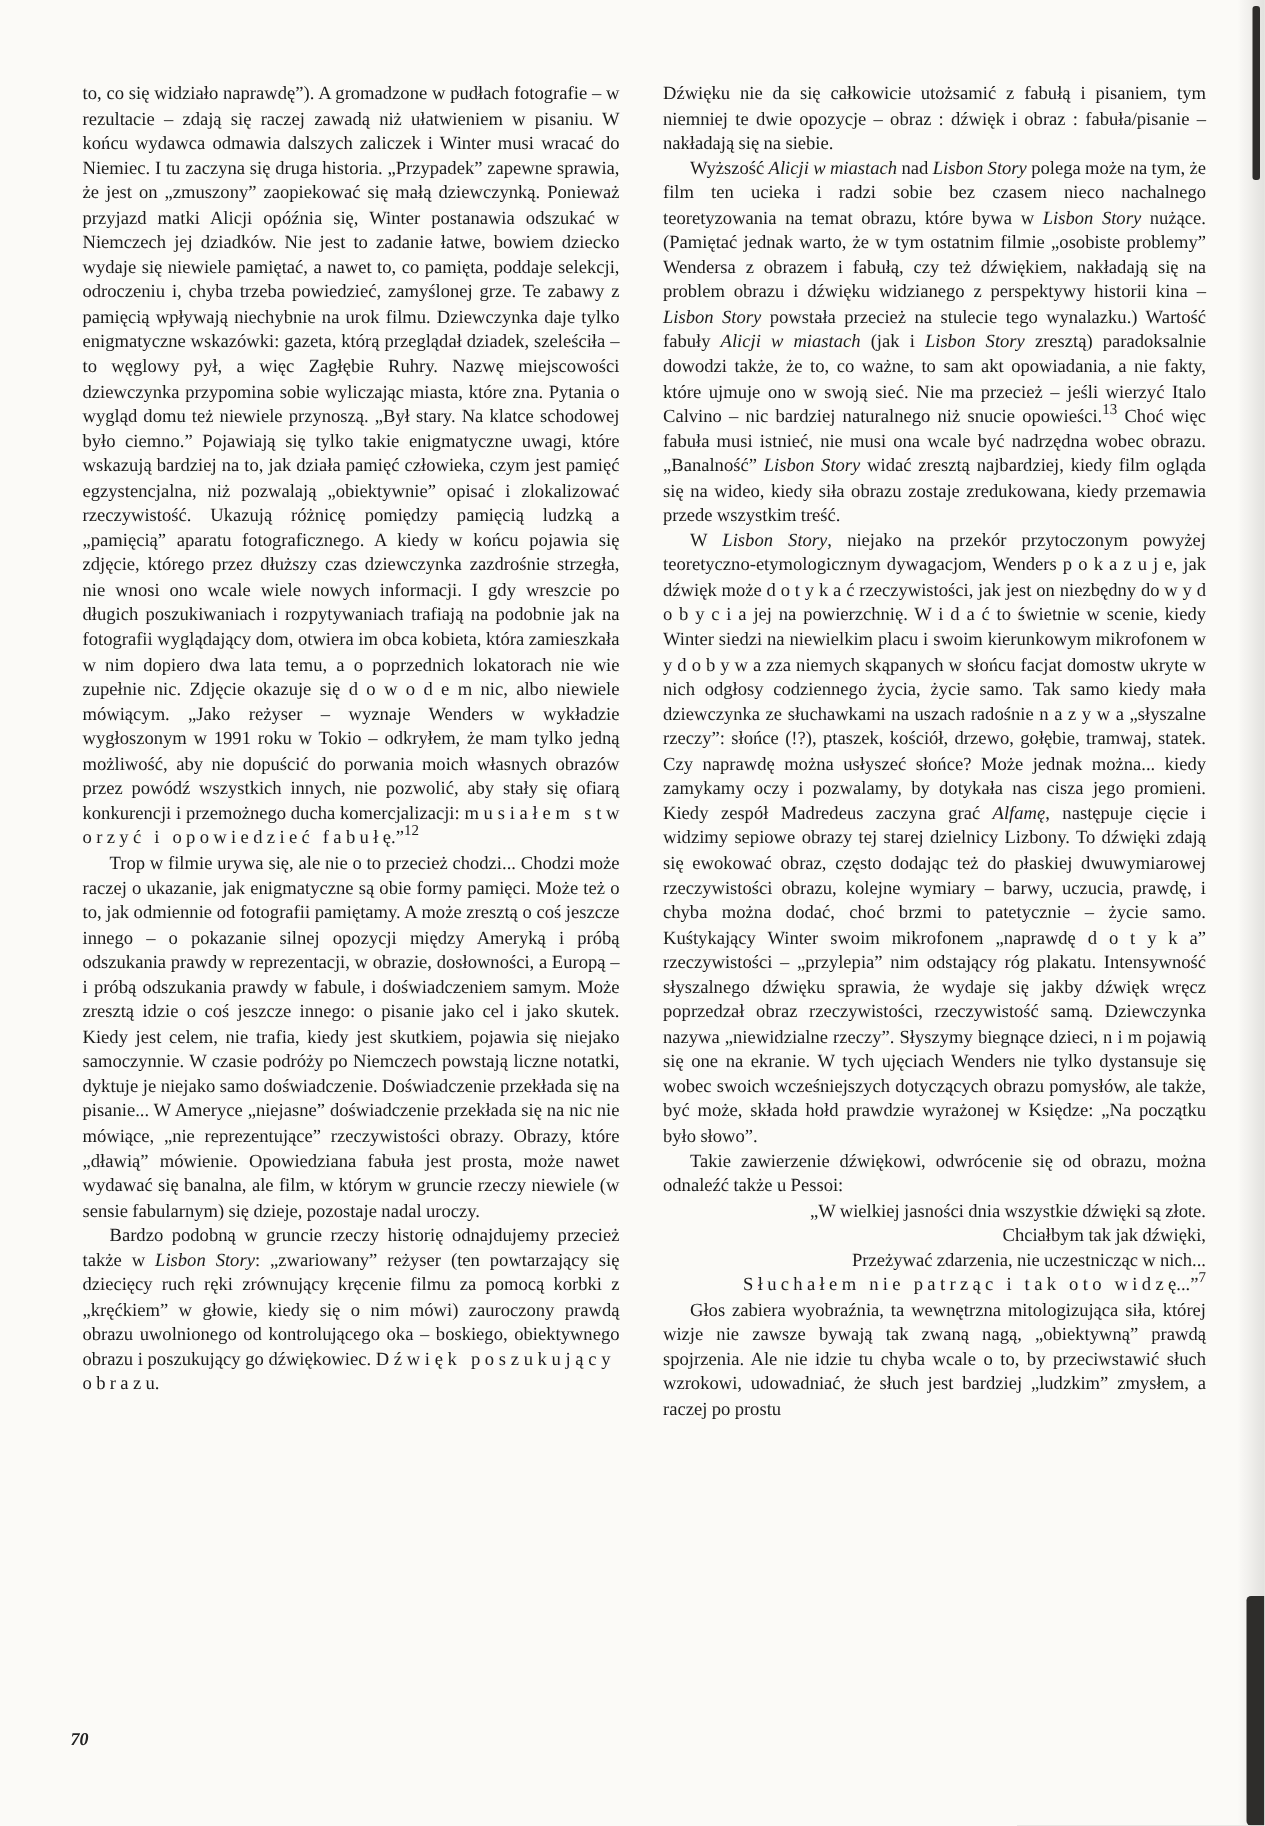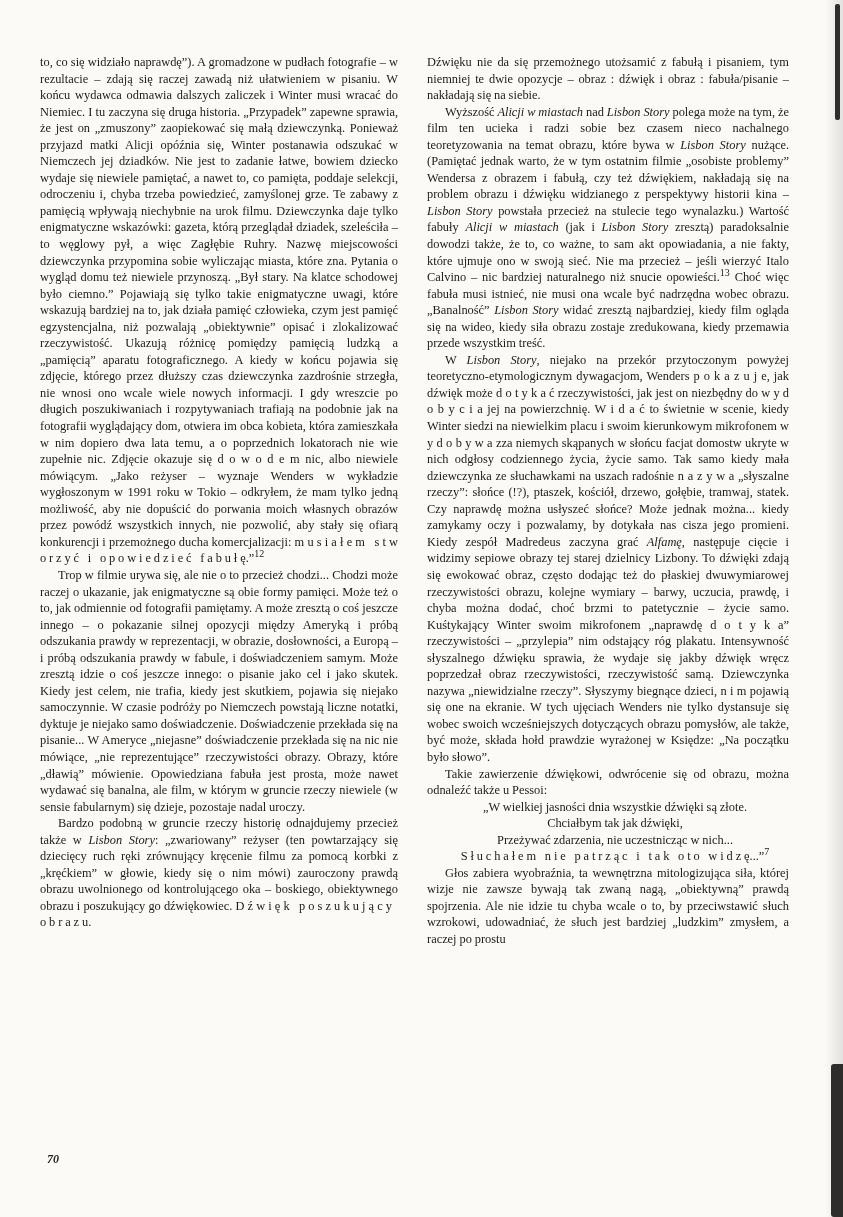--- a/index.html
+++ b/index.html
@@ -19,30 +19,31 @@
   }
   .col {
     position: absolute;
     top: 54px;
     font-size: 12.4px;
     line-height: 16.55px;
     text-align: justify;
     hyphens: auto;
     -webkit-hyphens: auto;
     word-spacing: -0.2px;
+    margin-left: 15px;
   }
   .col-left  { left: 40px;  width: 358px; }
   .col-right { left: 427px; width: 362px; }
   .para {
     margin: 0;
     padding: 0;
   }
   .para.indent { text-indent: 18px; }
   .para.quote {
-    text-align: center;
+    text-align: right;
     padding-left: 14px;
     text-indent: 0;
   }
   .para i { }
   sup {
     font-size: 10px;
     line-height: 0;
     vertical-align: super;
   }
   .page-number {
@@ -86,21 +87,21 @@
 
 <div class="page">
 
   <div class="col col-left">
     <p class="para">to, co się widziało naprawdę”). A gromadzone w pudłach fotografie – w rezultacie – zdają się raczej zawadą niż ułatwieniem w pisaniu. W końcu wydawca odmawia dalszych zaliczek i Winter musi wracać do Niemiec. I tu zaczyna się druga historia. „Przypadek” zapewne sprawia, że jest on „zmuszony” zaopiekować się małą dziewczynką. Ponieważ przyjazd matki Alicji opóźnia się, Winter postanawia odszukać w Niemczech jej dziadków. Nie jest to zadanie łatwe, bowiem dziecko wydaje się niewiele pamiętać, a nawet to, co pamięta, poddaje selekcji, odroczeniu i, chyba trzeba powiedzieć, zamyślonej grze. Te zabawy z pamięcią wpływają niechybnie na urok filmu. Dziewczynka daje tylko enigmatyczne wskazówki: gazeta, którą przeglądał dziadek, szeleściła – to węglowy pył, a więc Zagłębie Ruhry. Nazwę miejscowości dziewczynka przypomina sobie wyliczając miasta, które zna. Pytania o wygląd domu też niewiele przynoszą. „Był stary. Na klatce schodowej było ciemno.” Pojawiają się tylko takie enigmatyczne uwagi, które wskazują bardziej na to, jak działa pamięć człowieka, czym jest pamięć egzystencjalna, niż pozwalają „obiektywnie” opisać i zlokalizować rzeczywistość. Ukazują różnicę pomiędzy pamięcią ludzką a „pamięcią” aparatu fotograficznego. A kiedy w końcu pojawia się zdjęcie, którego przez dłuższy czas dziewczynka zazdrośnie strzegła, nie wnosi ono wcale wiele nowych informacji. I gdy wreszcie po długich poszukiwaniach i rozpytywaniach trafiają na podobnie jak na fotografii wyglądający dom, otwiera im obca kobieta, która zamieszkała w nim dopiero dwa lata temu, a o poprzednich lokatorach nie wie zupełnie nic. Zdjęcie okazuje się d o w o d e m nic, albo niewiele mówiącym. „Jako reżyser – wyznaje Wenders w wykładzie wygłoszonym w 1991 roku w Tokio – odkryłem, że mam tylko jedną możliwość, aby nie dopuścić do porwania moich własnych obrazów przez powódź wszystkich innych, nie pozwolić, aby stały się ofiarą konkurencji i przemożnego ducha komercjalizacji: m u s i a ł e m&nbsp;&nbsp; s t w o r z y ć&nbsp;&nbsp; i&nbsp;&nbsp; o p o w i e d z i e ć&nbsp;&nbsp; f a b u ł ę.”<sup>12</sup></p>
     <p class="para indent">Trop w filmie urywa się, ale nie o to przecież chodzi... Chodzi może raczej o ukazanie, jak enigmatyczne są obie formy pamięci. Może też o to, jak odmiennie od fotografii pamiętamy. A może zresztą o coś jeszcze innego – o pokazanie silnej opozycji między Ameryką i próbą odszukania prawdy w reprezentacji, w obrazie, dosłowności, a Europą – i próbą odszukania prawdy w fabule, i doświadczeniem samym. Może zresztą idzie o coś jeszcze innego: o pisanie jako cel i jako skutek. Kiedy jest celem, nie trafia, kiedy jest skutkiem, pojawia się niejako samoczynnie. W czasie podróży po Niemczech powstają liczne notatki, dyktuje je niejako samo doświadczenie. Doświadczenie przekłada się na pisanie... W Ameryce „niejasne” doświadczenie przekłada się na nic nie mówiące, „nie reprezentujące” rzeczywistości obrazy. Obrazy, które „dławią” mówienie. Opowiedziana fabuła jest prosta, może nawet wydawać się banalna, ale film, w którym w gruncie rzeczy niewiele (w sensie fabularnym) się dzieje, pozostaje nadal uroczy.</p>
     <p class="para indent">Bardzo podobną w gruncie rzeczy historię odnajdujemy przecież także w <i>Lisbon Story</i>: „zwariowany” reżyser (ten powtarzający się dziecięcy ruch ręki zrównujący kręcenie filmu za pomocą korbki z „kręćkiem” w głowie, kiedy się o nim mówi) zauroczony prawdą obrazu uwolnionego od kontrolującego oka – boskiego, obiektywnego obrazu i poszukujący go dźwiękowiec. D ź w i ę k&nbsp;&nbsp; p o s z u k u j ą c y&nbsp;&nbsp; o b r a z u.</p>
   </div>
 
   <div class="col col-right">
-    <p class="para">Dźwięku nie da się przemożnego utożsamić z fabułą i pisaniem, tym niemniej te dwie opozycje – obraz : dźwięk i obraz : fabuła/pisanie – nakładają się na siebie.</p>
+    <p class="para">Dźwięku nie da się całkowicie utożsamić z fabułą i pisaniem, tym niemniej te dwie opozycje – obraz : dźwięk i obraz : fabuła/pisanie – nakładają się na siebie.</p>
     <p class="para indent">Wyższość <i>Alicji w miastach</i> nad <i>Lisbon Story</i> polega może na tym, że film ten ucieka i radzi sobie bez czasem nieco nachalnego teoretyzowania na temat obrazu, które bywa w <i>Lisbon Story</i> nużące. (Pamiętać jednak warto, że w tym ostatnim filmie „osobiste problemy” Wendersa z obrazem i fabułą, czy też dźwiękiem, nakładają się na problem obrazu i dźwięku widzianego z perspektywy historii kina – <i>Lisbon Story</i> powstała przecież na stulecie tego wynalazku.) Wartość fabuły <i>Alicji w miastach</i> (jak i <i>Lisbon Story</i> zresztą) paradoksalnie dowodzi także, że to, co ważne, to sam akt opowiadania, a nie fakty, które ujmuje ono w swoją sieć. Nie ma przecież – jeśli wierzyć Italo Calvino – nic bardziej naturalnego niż snucie opowieści.<sup>13</sup> Choć więc fabuła musi istnieć, nie musi ona wcale być nadrzędna wobec obrazu. „Banalność” <i>Lisbon Story</i> widać zresztą najbardziej, kiedy film ogląda się na wideo, kiedy siła obrazu zostaje zredukowana, kiedy przemawia przede wszystkim treść.</p>
     <p class="para indent">W <i>Lisbon Story</i>, niejako na przekór przytoczonym powyżej teoretyczno-etymologicznym dywagacjom, Wenders p o k a z u j e, jak dźwięk może d o t y k a ć rzeczywistości, jak jest on niezbędny do w y d o b y c i a jej na powierzchnię. W i d a ć to świetnie w scenie, kiedy Winter siedzi na niewielkim placu i swoim kierunkowym mikrofonem w y d o b y w a zza niemych skąpanych w słońcu facjat domostw ukryte w nich odgłosy codziennego życia, życie samo. Tak samo kiedy mała dziewczynka ze słuchawkami na uszach radośnie n a z y w a „słyszalne rzeczy”: słońce (!?), ptaszek, kościół, drzewo, gołębie, tramwaj, statek. Czy naprawdę można usłyszeć słońce? Może jednak można... kiedy zamykamy oczy i pozwalamy, by dotykała nas cisza jego promieni. Kiedy zespół Madredeus zaczyna grać <i>Alfamę</i>, następuje cięcie i widzimy sepiowe obrazy tej starej dzielnicy Lizbony. To dźwięki zdają się ewokować obraz, często dodając też do płaskiej dwuwymiarowej rzeczywistości obrazu, kolejne wymiary – barwy, uczucia, prawdę, i chyba można dodać, choć brzmi to patetycznie – życie samo. Kuśtykający Winter swoim mikrofonem „naprawdę d o t y k a” rzeczywistości – „przylepia” nim odstający róg plakatu. Intensywność słyszalnego dźwięku sprawia, że wydaje się jakby dźwięk wręcz poprzedzał obraz rzeczywistości, rzeczywistość samą. Dziewczynka nazywa „niewidzialne rzeczy”. Słyszymy biegnące dzieci, n i m pojawią się one na ekranie. W tych ujęciach Wenders nie tylko dystansuje się wobec swoich wcześniejszych dotyczących obrazu pomysłów, ale także, być może, składa hołd prawdzie wyrażonej w Księdze: „Na początku było słowo”.</p>
     <p class="para indent">Takie zawierzenie dźwiękowi, odwrócenie się od obrazu, można odnaleźć także u Pessoi:</p>
     <p class="para quote">„W wielkiej jasności dnia wszystkie dźwięki są złote.<br>Chciałbym tak jak dźwięki,<br>Przeżywać zdarzenia, nie uczestnicząc w nich...<br>S ł u c h a ł e m&nbsp;&nbsp; n i e&nbsp;&nbsp; p a t r z ą c&nbsp;&nbsp; i&nbsp;&nbsp; t a k&nbsp;&nbsp; o t o&nbsp;&nbsp; w i d z ę...”<sup>7</sup></p>
     <p class="para indent">Głos zabiera wyobraźnia, ta wewnętrzna mitologizująca siła, której wizje nie zawsze bywają tak zwaną nagą, „obiektywną” prawdą spojrzenia. Ale nie idzie tu chyba wcale o to, by przeciwstawić słuch wzrokowi, udowadniać, że słuch jest bardziej „ludzkim” zmysłem, a raczej po prostu</p>
   </div>
 
   <div class="page-number">70</div>
 
   <div class="edge-shade"></div>

